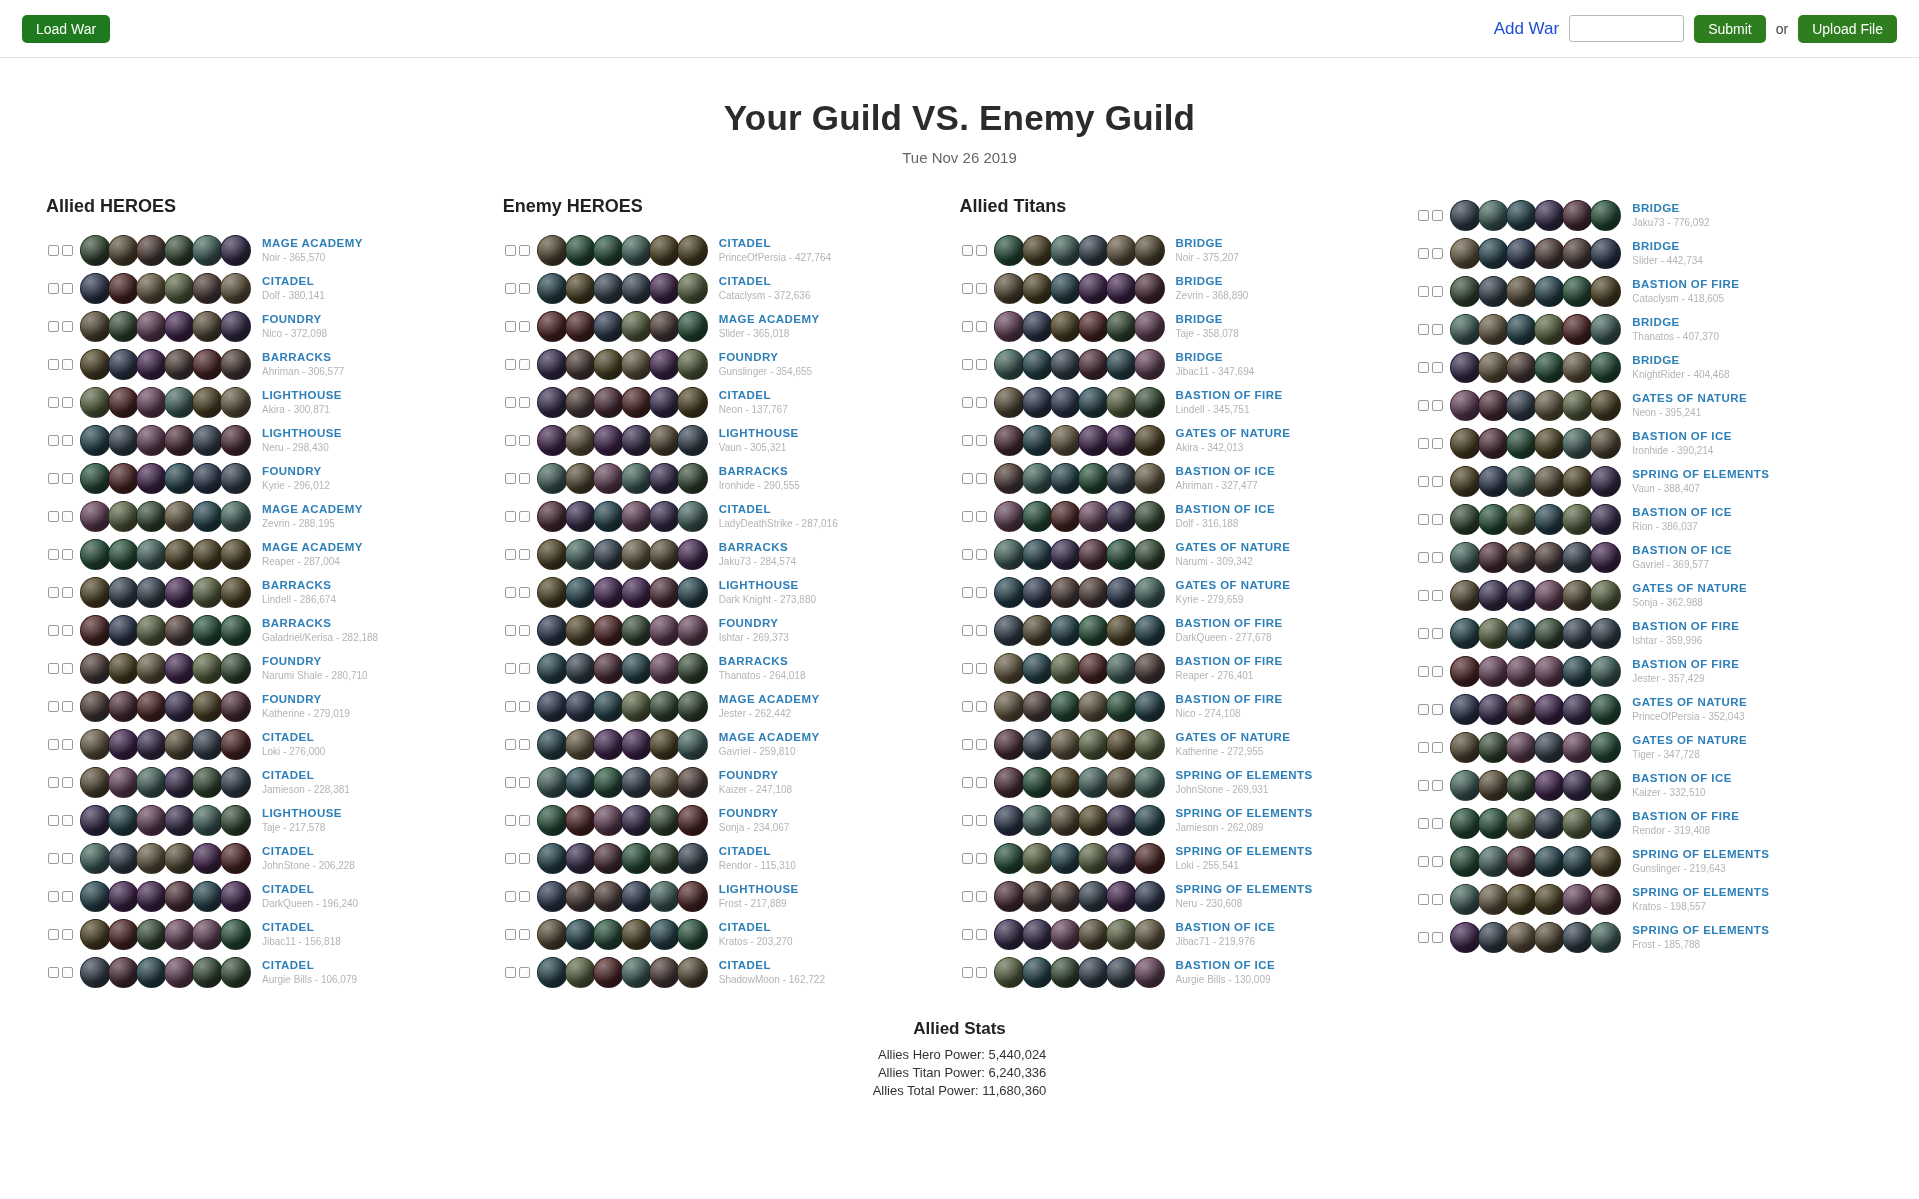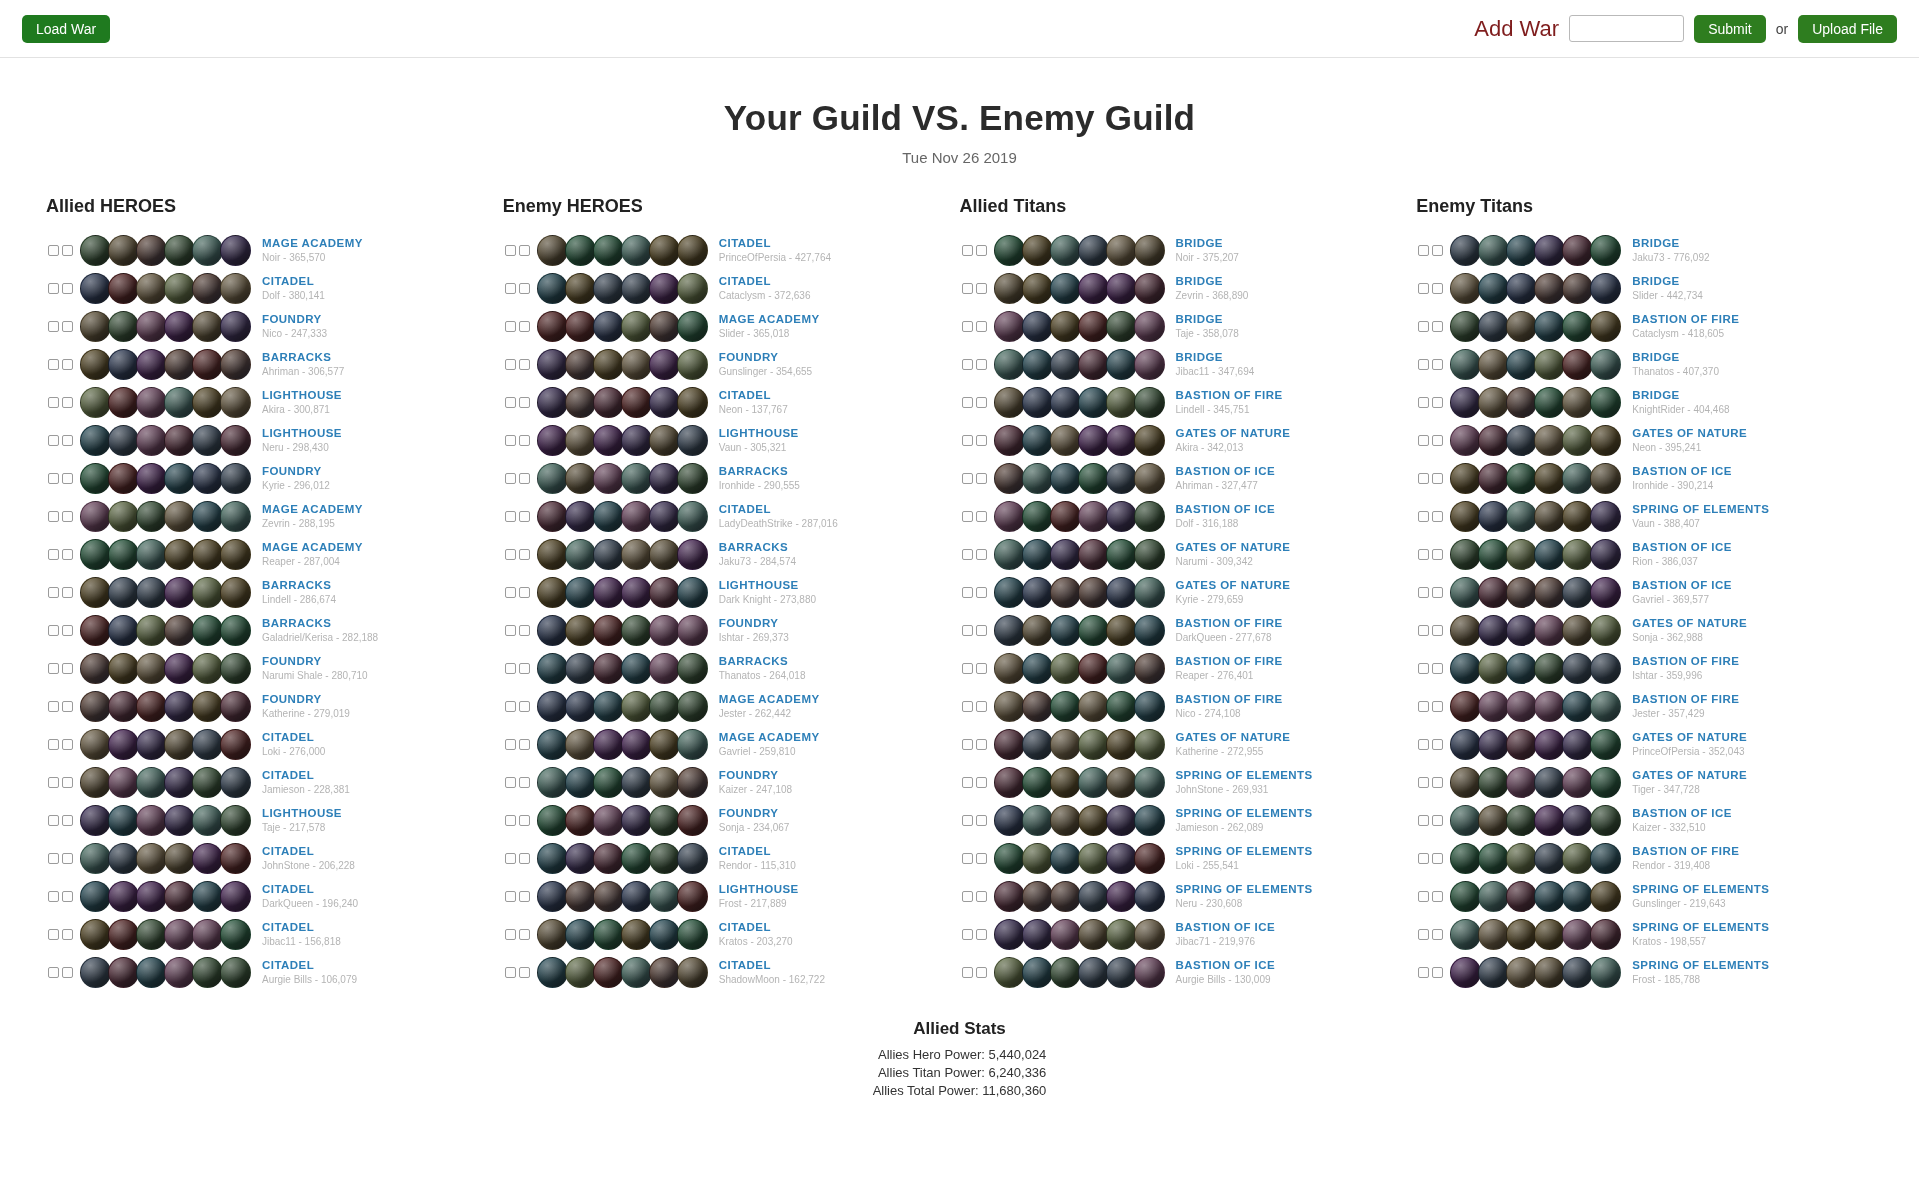--- a/index.html
+++ b/index.html
@@ -32,21 +32,21 @@
     line-height: 1;
   }
   .btn-green { background: #1f7a1f; }
   .btn-green2 { background: #2e7d1f; }
   #topbar .right {
     margin-left: auto;
     display: flex;
     align-items: center;
     gap: 10px;
   }
-  #add-war-label { font-size: 22px; color: #7f1d1d; }
+  #add-war-label { font-size: 17px; color: #1d4ed8; }
   #war-input {
     width: 115px;
     height: 27px;
     border: 1px solid #b9b9b9;
     border-radius: 3px;
     padding: 2px 6px;
     font-size: 14px;
     font-family: "Liberation Sans", sans-serif;
   }
   .or-text { font-size: 14px; color: #444; }
@@ -216,21 +216,21 @@
         <div class="avatars">
           <div class="av" style="background: linear-gradient(135deg, rgb(122, 106, 74), rgb(47, 42, 32));"></div>
           <div class="av" style="background: linear-gradient(135deg, rgb(74, 107, 74), rgb(31, 42, 31));"></div>
           <div class="av" style="background: linear-gradient(135deg, rgb(138, 90, 122), rgb(58, 38, 52));"></div>
           <div class="av" style="background: linear-gradient(135deg, rgb(90, 47, 107), rgb(42, 27, 48));"></div>
           <div class="av" style="background: linear-gradient(135deg, rgb(122, 106, 74), rgb(47, 42, 32));"></div>
           <div class="av" style="background: linear-gradient(135deg, rgb(74, 58, 107), rgb(36, 31, 46));"></div>
         </div>
         <div class="meta">
           <div class="fort">FOUNDRY</div>
-          <div class="sub">Nico - 247,333</div>
+          <div class="sub">Nico - 372,098</div>
         </div>
       </div>
       <div class="row">
         <div class="cb first"></div>
         <div class="cb"></div>
         <div class="avatars">
           <div class="av" style="background: linear-gradient(135deg, rgb(107, 90, 47), rgb(48, 42, 27));"></div>
           <div class="av" style="background: linear-gradient(135deg, rgb(58, 74, 107), rgb(30, 36, 48));"></div>
           <div class="av" style="background: linear-gradient(135deg, rgb(90, 47, 107), rgb(42, 27, 48));"></div>
           <div class="av" style="background: linear-gradient(135deg, rgb(107, 75, 58), rgb(45, 42, 51));"></div>
@@ -1139,21 +1139,20 @@
           <div class="av" style="background: linear-gradient(135deg, rgb(68, 85, 107), rgb(34, 42, 48));"></div>
           <div class="av" style="background: linear-gradient(135deg, rgb(138, 90, 122), rgb(58, 38, 52));"></div>
         </div>
         <div class="meta">
           <div class="fort">BASTION OF ICE</div>
           <div class="sub">Aurgie Bills - 130,009</div>
         </div>
       </div>
     </div>
     <div class="column">
-      <div class="col-title">Enemy Titans</div>
       <div class="row">
         <div class="cb first"></div>
         <div class="cb"></div>
         <div class="avatars">
           <div class="av" style="background: linear-gradient(135deg, rgb(68, 85, 107), rgb(34, 42, 48));"></div>
           <div class="av" style="background: linear-gradient(135deg, rgb(90, 138, 122), rgb(38, 54, 58));"></div>
           <div class="av" style="background: linear-gradient(135deg, rgb(47, 93, 107), rgb(27, 43, 48));"></div>
           <div class="av" style="background: linear-gradient(135deg, rgb(74, 58, 107), rgb(36, 31, 46));"></div>
           <div class="av" style="background: linear-gradient(135deg, rgb(107, 58, 74), rgb(46, 31, 38));"></div>
           <div class="av" style="background: linear-gradient(135deg, rgb(47, 107, 73), rgb(27, 48, 38));"></div>

